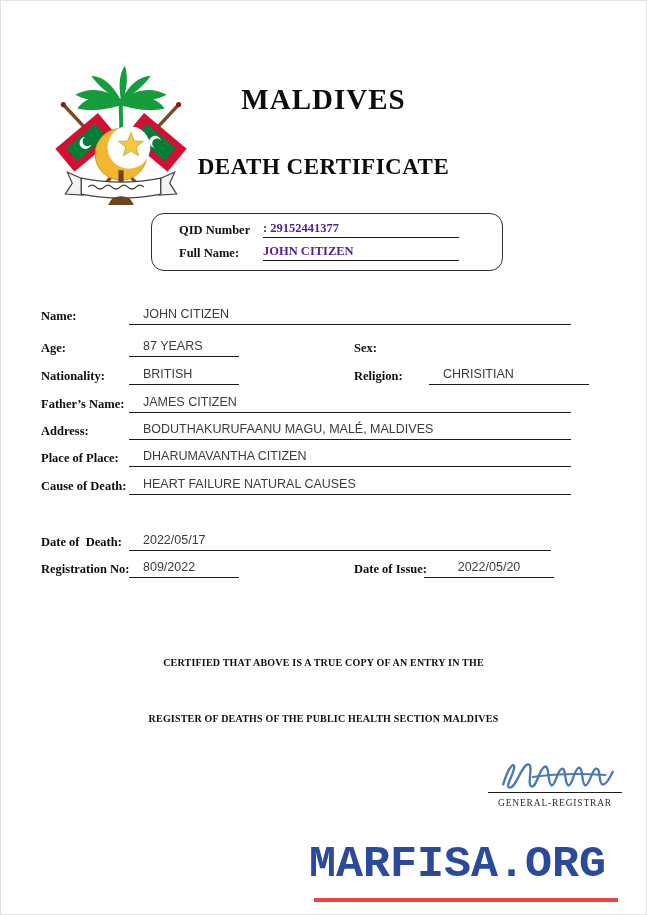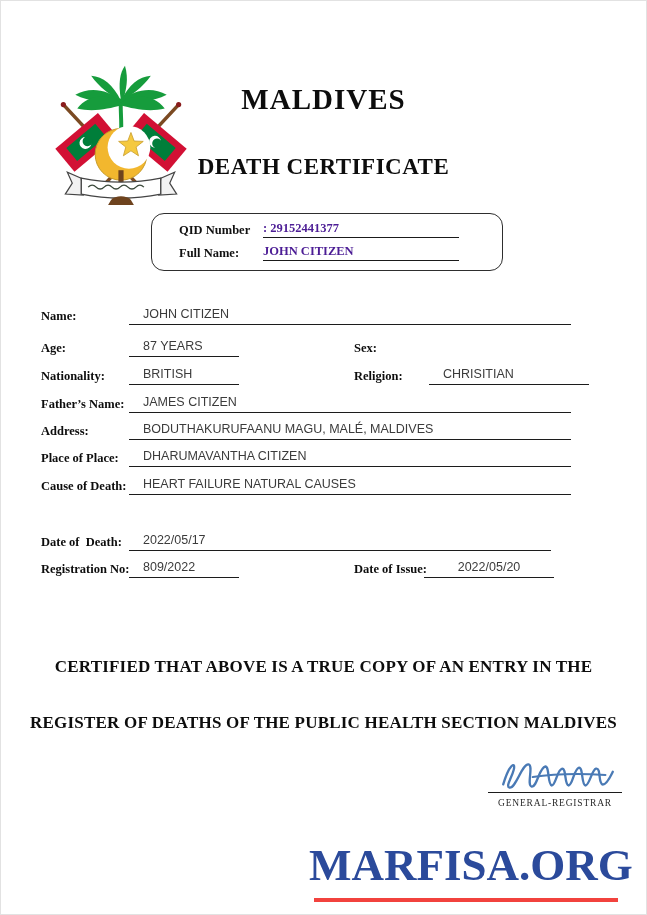--- a/index.html
+++ b/index.html
@@ -33,32 +33,32 @@
   .f-line{
     font-family:"Liberation Sans", sans-serif;
     font-size:12.5px; color:#3b3b3b;
     border-bottom:1.3px solid #1c1c1c; height:18px; box-sizing:border-box;
     padding-left:14px; white-space:nowrap; overflow:visible;
   }
   .f-line.center{text-align:center; padding-left:0;}
   
   .cert-line{
     left:0; right:0; text-align:center;
-    font-size:17px; font-weight:bold; color:#0d0d0d; letter-spacing:0.2px;
+    font-size:10px; font-weight:bold; color:#0d0d0d; letter-spacing:0.2px;
   }
   
   .sig-rule{left:487px; top:791px; width:134px; border-top:1.5px solid #1c1c1c;}
   .sig-title{
     left:462px; top:797px; width:184px; text-align:center;
     font-size:9.5px; color:#2a2a2a; letter-spacing:0.8px;
   }
   
   .watermark-text{
     left:308px; top:838px; width:334px;
-    font-family:Liberation Serif, serif;
+    font-family:Liberation Mono, monospace;
     font-size:45px; font-weight:bold; color:#2b4a9b; letter-spacing:0px;
     white-space:nowrap;
   }
   .watermark-underline{
     left:313px; top:897px; width:304px; height:4px; background:#f2423e;
   }
 </style>
 </head>
 <body>
 

